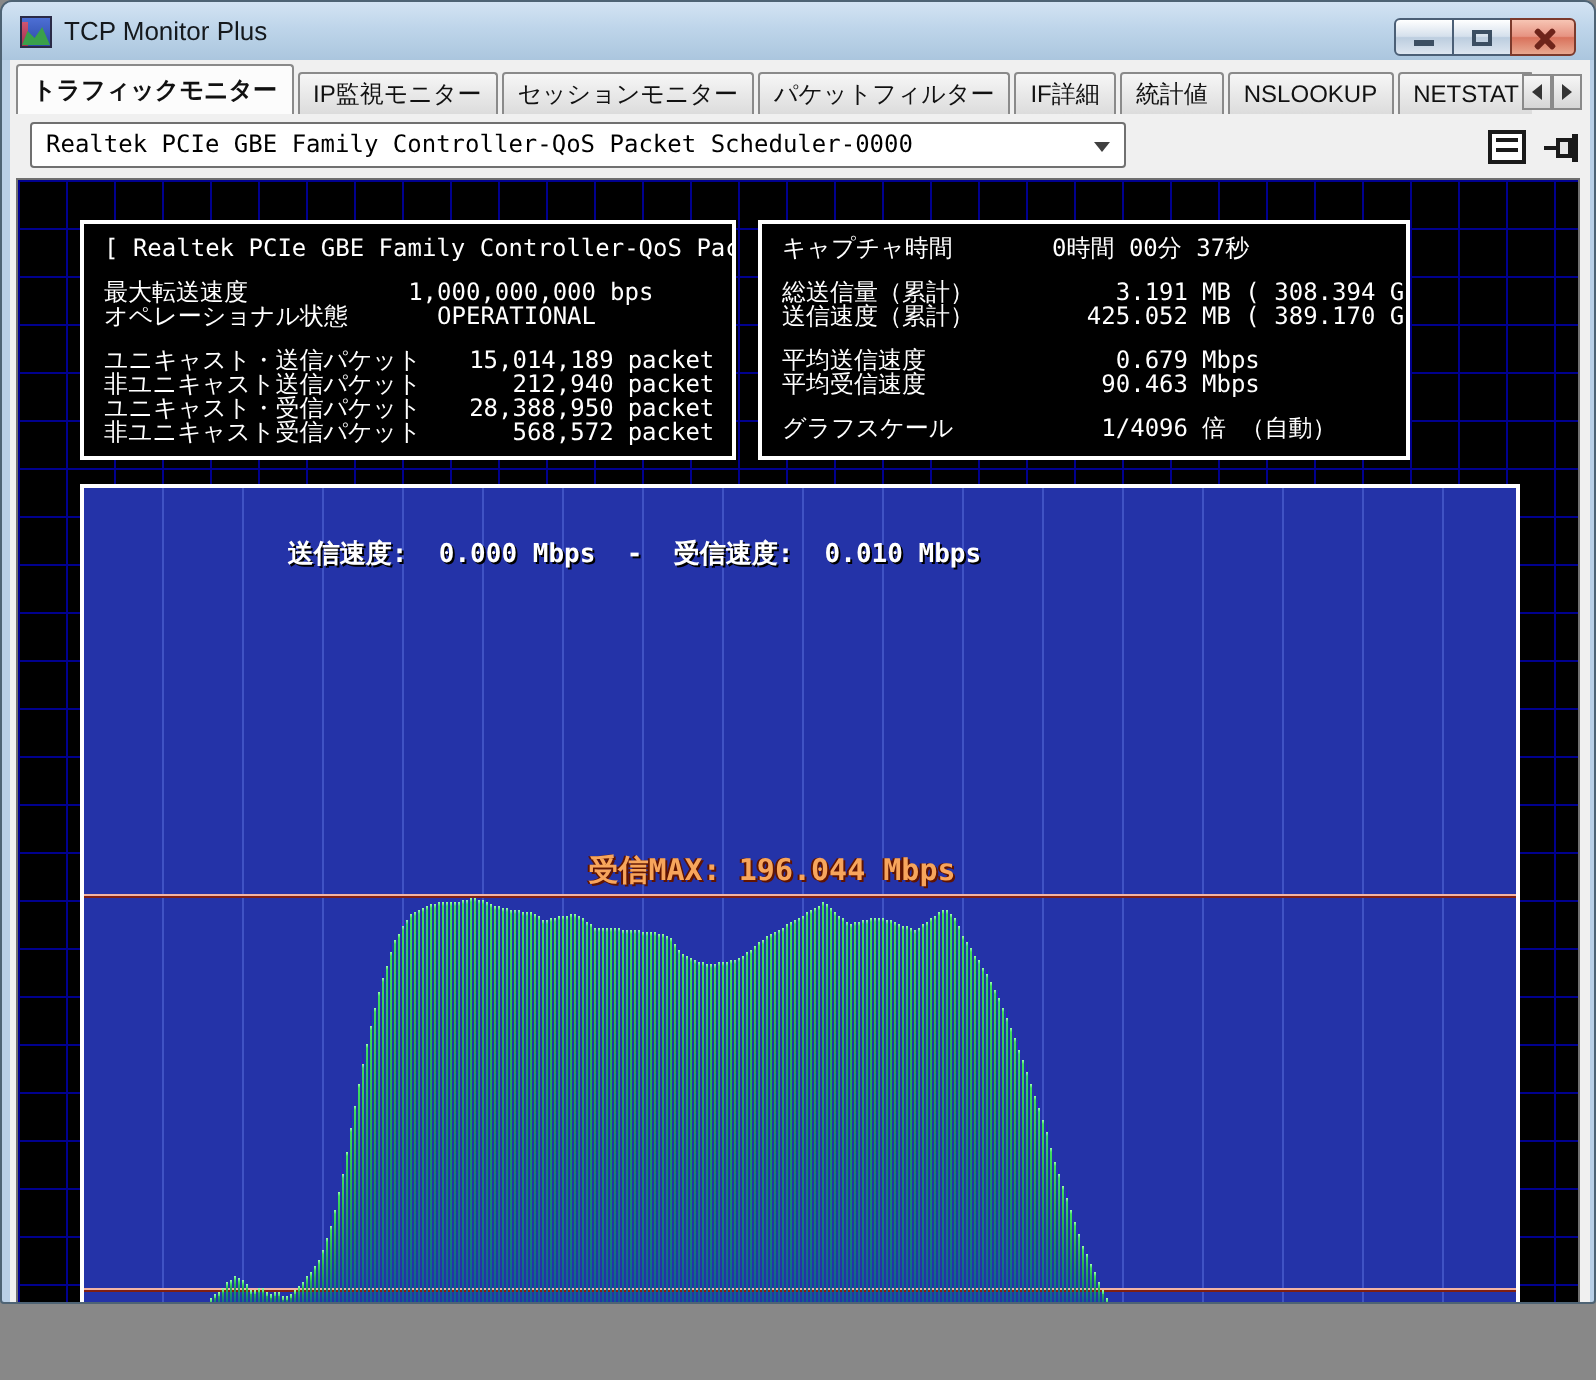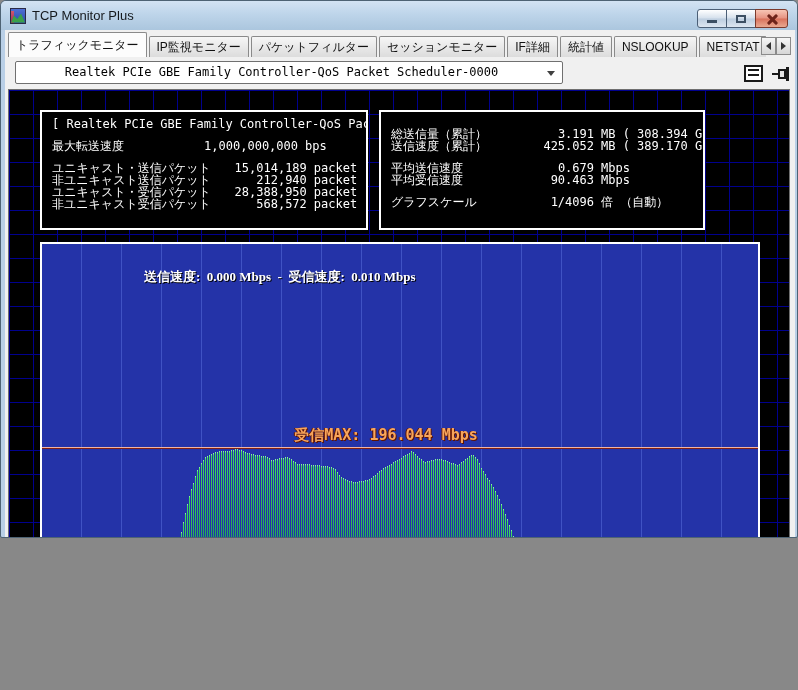--- a/index.html
+++ b/index.html
@@ -1,18 +1,18 @@
 <!DOCTYPE html>
 <html><head>
 <meta charset="utf-8">
 <style>
   * { margin:0; padding:0; box-sizing:border-box; cursor:default; }
   html,body { background:#888; font-family:"Liberation Sans", sans-serif; }
   #window {
-    position:relative; width:798px; height:538px;
+    position:relative; width:798px; height:652px;
     background:#b9cfe6; border:1px solid #4e6374;
     border-radius:6px 6px 2px 2px; overflow:hidden;
   }
   
   #titlebar { position:absolute; left:0; top:0; width:100%; height:29px;
     background:linear-gradient(#d3e3f3,#bed5ea 45%,#abc6de);
     display:flex; align-items:center; }
   #app-icon { position:relative; width:16px; height:16px; margin:0 6px 0 9px;
     background:linear-gradient(#4d6fd4,#2b4aa8); border:1px solid #2a2a46; overflow:hidden; }
   #app-icon::before { content:""; position:absolute; left:0; top:2px; width:3px; height:12px;
@@ -39,32 +39,32 @@
   
   #client { position:absolute; left:4px; top:29px; width:790px; height:655px;
     background:#f0f0f0; }
   
   #tab-bar { position:absolute; left:3px; top:2px; width:758px; height:25px;
     display:flex; align-items:flex-end; overflow:hidden; }
   .tab { height:21px; line-height:20px; padding:0 7px; margin-right:2px; flex:0 0 auto;
     font-size:12px; color:#111; white-space:nowrap;
     background:linear-gradient(#f6f6f6,#dcdcdc); border:1px solid #8a8a8a; border-bottom:none;
     border-radius:2px 2px 0 0; }
-  .tab.active { height:25px; line-height:24px; background:#fcfcfc; z-index:2; }
+  .tab.active { height:25px; line-height:24px; background:#fcfcfc; z-index:2;font-weight:bold; }
   #tab-scroll { position:absolute; right:4px; top:7px; display:flex; z-index:3; }
   .scrollbtn { width:15px; height:18px; border:1px solid #8a8a8a;
     background:linear-gradient(#f6f6f6,#d6d6d6); display:flex; align-items:center; justify-content:center; }
   .tri-left { width:0; height:0; border:4px solid transparent; border-right:5px solid #333; margin-left:-4px; }
   .tri-right { width:0; height:0; border:4px solid transparent; border-left:5px solid #333; margin-right:-4px; }
   
   #toolbar { position:absolute; left:2px; top:27px; width:786px; height:32px; background:#f0f0f0; }
   #adapter-select { position:absolute; left:8px; top:4px; width:548px; height:23px;
     background:#fff; border:1px solid #707070; border-radius:2px;
     font-family:"DejaVu Sans Mono", monospace; font-size:12px; color:#000;
-    line-height:21px; padding:0 22px 0 7px; white-space:nowrap; overflow:hidden;text-align:center; }
+    line-height:21px; padding:0 22px 0 7px; white-space:nowrap; overflow:hidden; }
   #combo-arrow { position:absolute; right:7px; top:9px; width:0; height:0;
     border:4px solid transparent; border-top:5px solid #404040; }
   #log-list-icon { position:absolute; left:737px; top:8px; width:19px; height:17px;
     border:2px solid #1a1a1a; background:#fff; padding:2px 2px; }
   #log-list-icon .lines { width:100%; height:100%;
     background:repeating-linear-gradient(#1a1a1a 0 2px, #fff 2px 5px); }
   #pin-icon { position:absolute; left:765px; top:9px; width:18px; height:15px; }
   #pin-icon .needle { position:absolute; left:0; top:7px; width:6px; height:2px; background:#1a1a1a; }
   #pin-icon .head { position:absolute; left:6px; top:3px; width:8px; height:10px;
     background:#e6e6e6; border:2px solid #1a1a1a; }
@@ -93,21 +93,21 @@
   .punit { margin-left:7px; }
   
   #graph { position:absolute; left:31px; top:152px; width:720px; height:412px;
     border:2px solid #fff;
     background-color:#2433a8;
     background-image:repeating-linear-gradient(to right, transparent 0 39px, #4053c4 39px 40px); }
   #graph-inner { position:absolute; left:0; top:0; width:716px; height:408px; overflow:hidden; }
   #speed-header { position:absolute; left:8px; top:9px;
     font-family:"DejaVu Sans Mono", monospace; font-size:13px; font-weight:bold; color:#fff;
     text-shadow:1px 1px 0 #000; white-space:pre; z-index:5; }
-  #speed-header span { white-space:pre;font-family:Liberation Serif, serif; }
+  #speed-header span { white-space:pre; }
   .maxline { position:absolute; left:0; width:716px; height:2px; z-index:1;
     background:linear-gradient(#f2b4a4 0 1px, #801f12 1px 2px); }
   #recv-max-line { bottom:203px; }
   #send-max-line { bottom:6px; }
   #columns { position:absolute; left:0; bottom:0; width:716px; height:408px; z-index:2; }
   .maxlabel { position:absolute; left:0; width:716px; text-align:center; padding-right:28px;
     font-family:"DejaVu Sans Mono", monospace; font-size:15px; font-weight:bold;
     color:#f7a55c; text-shadow:1px 1px 0 #601400, -1px 0 0 #601400; white-space:pre; z-index:6; }
   #recv-max-label { bottom:207px; }
   #send-max-label { bottom:12px; }
@@ -131,22 +131,22 @@
         <div class="glyph-close"></div>
       </div>
     </div>
   </div>
 
   <div id="client">
 
     <div id="tab-bar">
         <div class="tab active">トラフィックモニター</div>
         <div class="tab">IP監視モニター</div>
+        <div class="tab">セッションモニター</div>
         <div class="tab">パケットフィルター</div>
-        <div class="tab">セッションモニター</div>
         <div class="tab">IF詳細</div>
         <div class="tab">統計値</div>
         <div class="tab">NSLOOKUP</div>
         <div class="tab">NETSTAT</div>
       </div>
     <div id="tab-scroll">
       <div class="scrollbtn">
         <div class="tri-left"></div>
       </div>
       <div class="scrollbtn">
@@ -168,29 +168,31 @@
         <span class="base"></span>
       </div>
     </div>
 
     <div id="content">
 
       <div id="adapter-panel" class="panel">
         <div class="panel-title">[ Realtek PCIe GBE Family Controller-QoS Packet Sc ]</div>
         <div class="rows">
             <div class="prow gap"><span class="plbl">最大転送速度</span><span class="pval">1,000,000,000</span><span class="punit">bps</span></div>
+            <div class="prow"><span class="plbl">オペレーショナル状態</span><span class="pval">OPERATIONAL</span></div>
             <div class="prow gap"><span class="plbl">ユニキャスト・送信パケット</span><span class="pval">15,014,189</span><span class="punit">packet</span></div>
             <div class="prow"><span class="plbl">非ユニキャスト送信パケット</span><span class="pval">212,940</span><span class="punit">packet</span></div>
             <div class="prow"><span class="plbl">ユニキャスト・受信パケット</span><span class="pval">28,388,950</span><span class="punit">packet</span></div>
             <div class="prow"><span class="plbl">非ユニキャスト受信パケット</span><span class="pval">568,572</span><span class="punit">packet</span></div>
           </div>
       </div>
 
       <div id="capture-panel" class="panel">
         <div class="rows">
+            <div class="prow"><span class="plbl">キャプチャ時間</span><span class="pval wide">0時間 00分 37秒</span></div>
             <div class="prow gap"><span class="plbl">総送信量（累計）</span><span class="pval">3.191</span><span class="punit">MB ( 308.394 GB)</span></div>
             <div class="prow"><span class="plbl">送信速度（累計）</span><span class="pval">425.052</span><span class="punit">MB ( 389.170 GB)</span></div>
             <div class="prow gap"><span class="plbl">平均送信速度</span><span class="pval">0.679</span><span class="punit">Mbps</span></div>
             <div class="prow"><span class="plbl">平均受信速度</span><span class="pval">90.463</span><span class="punit">Mbps</span></div>
             <div class="prow gap"><span class="plbl">グラフスケール</span><span class="pval">1/4096</span><span class="punit">倍 （自動）</span></div>
           </div>
       </div>
 
       <div id="graph">
         <div id="graph-inner">

